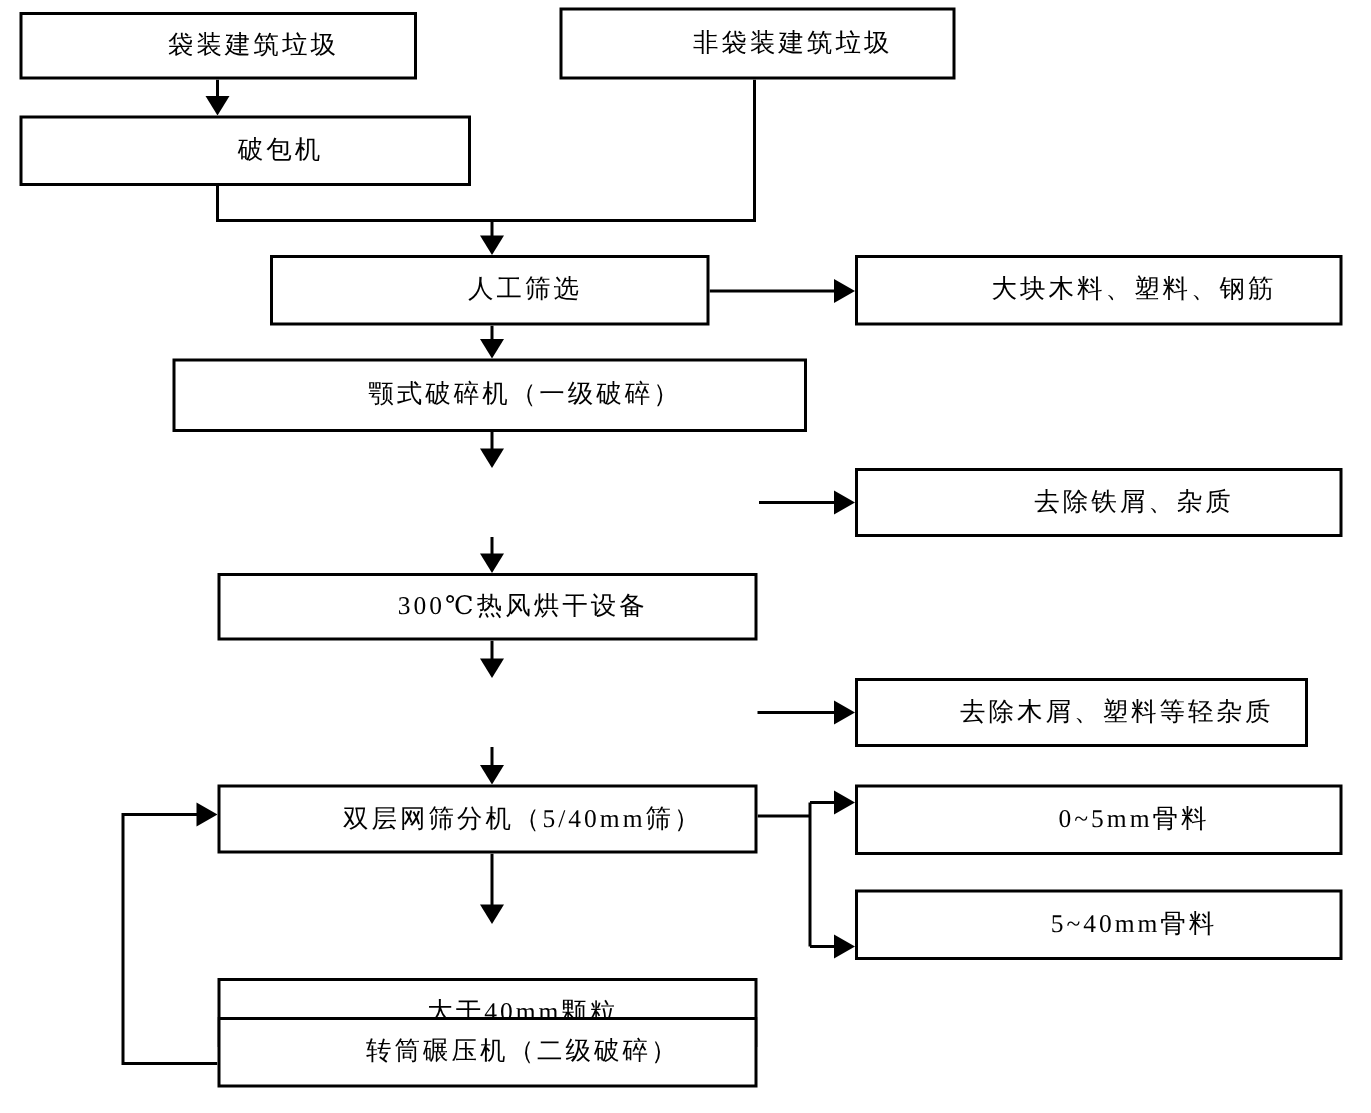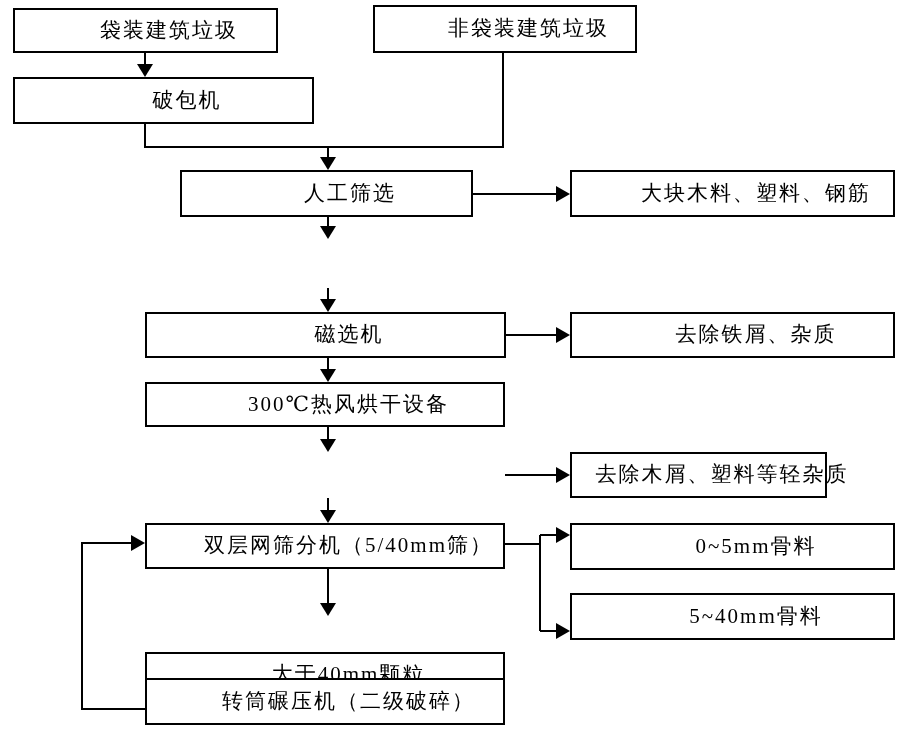--- a/index.html
+++ b/index.html
@@ -33,21 +33,21 @@
   }
   .node {
     position: absolute;
     box-sizing: border-box;
     border: 2px solid #000000;
     background: #ffffff;
     display: flex;
     align-items: center;
     justify-content: center;
     text-align: center;
-    font-size: 21px;
+    font-size: 17px;
     letter-spacing: 2px;
     color: #000000;
     line-height: 1.1;
     white-space: nowrap;
     padding-left: 47px;
   }
 </style>
 </head>
 <body>
 
@@ -146,35 +146,35 @@
   </div>
 
   <div class="node" style="left:180px; top:170px; width:293px; height:47px">
     <span>人工筛选</span>
   </div>
 
   <div class="node" style="left:570px; top:170px; width:325px; height:47px">
     <span>大块木料、塑料、钢筋</span>
   </div>
 
+  <div class="node" style="left:115px; top:239px; width:423px; height:49px">
+    <span>颚式破碎机（一级破碎）</span>
+  </div>
 
-  <div class="node" style="left:145px; top:312px; width:361px; height:46px">
-    <span>磁选机</span>
-  </div>
 
   <div class="node" style="left:570px; top:312px; width:325px; height:46px">
     <span>去除铁屑、杂质</span>
   </div>
 
   <div class="node" style="left:145px; top:382px; width:360px; height:45px">
     <span>300℃热风烘干设备</span>
   </div>
 
 
-  <div class="node" style="left:570px; top:452px; width:257px; height:46px">
+  <div class="node" style="left:570px; top:452px; width:302px; height:46px">
     <span>去除木屑、塑料等轻杂质</span>
   </div>
 
   <div class="node" style="left:145px; top:523px; width:360px; height:46px">
     <span>双层网筛分机（5/40mm筛）</span>
   </div>
 
   <div class="node" style="left:570px; top:523px; width:325px; height:47px">
     <span>0~5mm骨料</span>
   </div>

